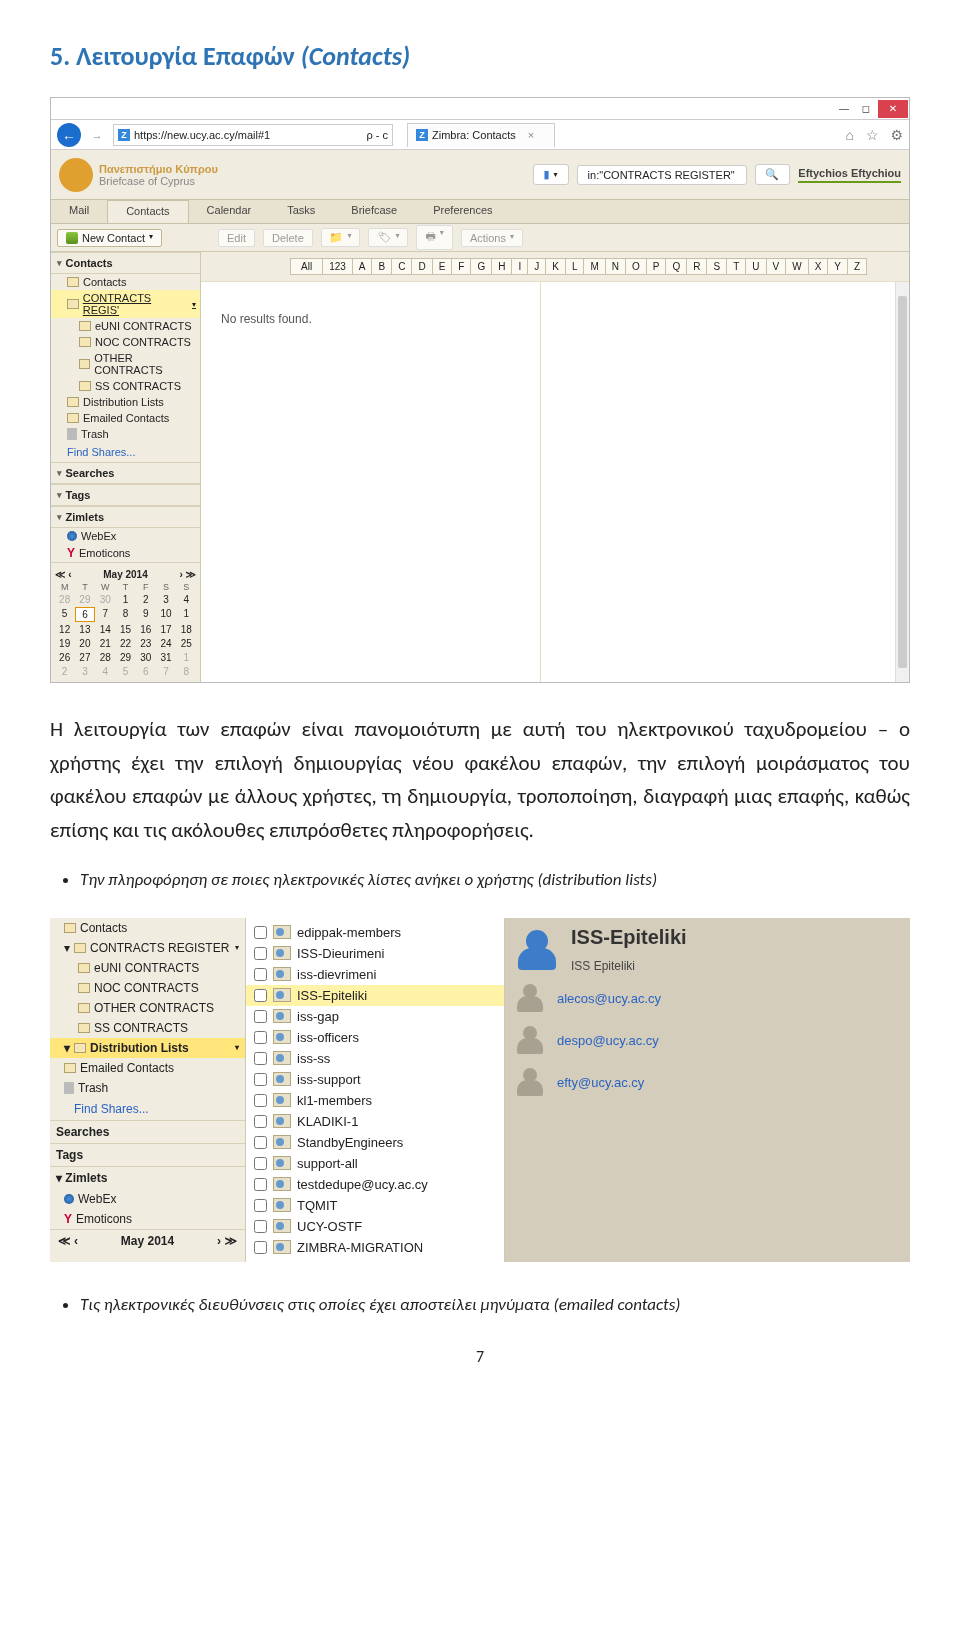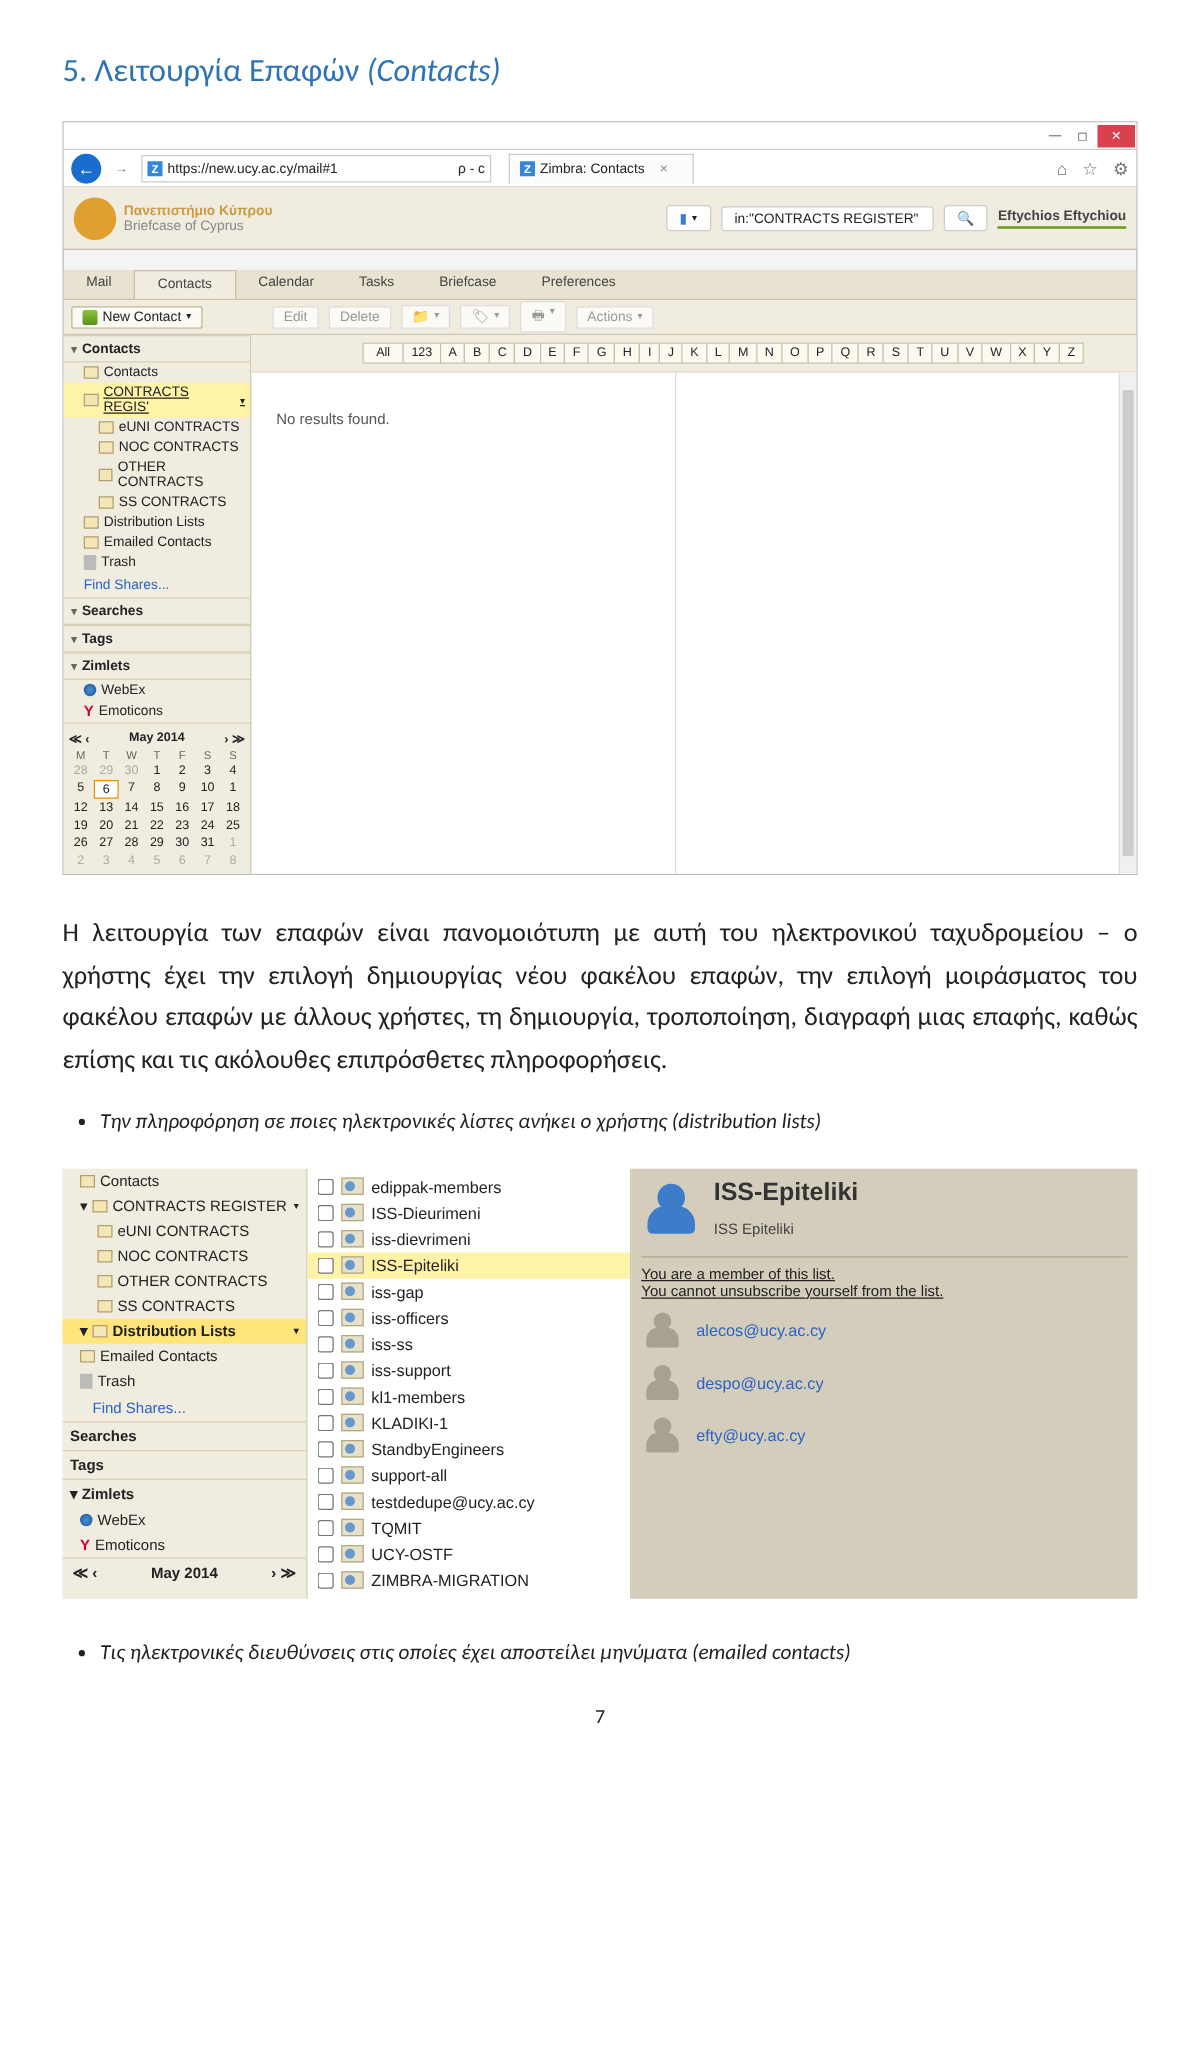--- a/index.html
+++ b/index.html
@@ -1,18 +1,18 @@
 <!DOCTYPE html>
 <html><head>
 <meta charset="utf-8">
 <style>
   * { box-sizing: border-box; }
   body { margin: 0; font-family: Calibri, Arial, sans-serif; font-size: 14px; background: #fff; color: #222; width: 960px; }
   .page { padding: 40px 50px; }
-  h2 { color: #2e74b5; font-weight: 400; font-size: 26px; margin: 0 0 25px 0; }
+  h2 { color: #2e74b5; font-weight: 700; font-size: 26px; margin: 0 0 25px 0; }
   h2 .it { font-style: italic; }
   p.body { font-size: 21px; line-height: 1.6; text-align: justify; margin: 20px 0; }
   ul.bullets { margin: 10px 0 25px 30px; padding: 0; }
   ul.bullets li { font-size: 17px; line-height: 1.5; margin: 6px 0; font-style: italic; text-align: justify; }
   .pagenum { text-align: center; font-size: 16px; margin-top: 30px; }
 
   
   .scr { border: 1px solid #bbb; margin: 10px 0 30px 0; font-family: Tahoma, Arial, sans-serif; font-size: 11px; background: #f4f4f4; }
   .winbar { display: flex; height: 22px; background: #fff; border-bottom: 1px solid #ccc; align-items: center; justify-content: flex-end; }
   .winbtn { width: 20px; height: 18px; margin: 0 1px; display: inline-flex; align-items: center; justify-content: center; font-size: 10px; color: #444; }
@@ -25,21 +25,21 @@
   .ie-right { margin-left: auto; display: flex; gap: 12px; font-size: 14px; color: #777; }
   .zicon { width: 12px; height: 12px; background: #3388dd; color: #fff; font-size: 9px; display: inline-flex; align-items: center; justify-content: center; font-weight: bold; }
 
   .zimbra-hdr { display: flex; align-items: center; background: #f0ece0; height: 50px; padding: 4px 8px; border-bottom: 1px solid #c8c0a8; }
   .logo { display: flex; align-items: center; gap: 6px; font-size: 11px; color: #444; }
   .logo .caps { color: #cc9a42; font-weight: bold; }
   .search-pill { margin-left: auto; display: flex; align-items: center; gap: 8px; }
   .pill { background: #fff; border: 1px solid #ccc; border-radius: 3px; padding: 3px 10px; font-size: 11px; display: flex; align-items: center; gap: 4px; }
   .user-name { font-size: 11px; color: #444; font-weight: bold; border-bottom: 2px solid #6b9a1a; padding-bottom: 2px; }
 
-  .zim-tabs { display: flex; background: #e8e2d0; height: 24px; border-bottom: 1px solid #c8c0a8; margin-top: 16px; }
+  .zim-tabs { display: flex; background: #e8e2d0; height: 24px; border-bottom: 1px solid #c8c0a8; }
   .zim-tab { padding: 4px 18px; font-size: 11px; color: #444; }
   .zim-tab.active { background: #f0ece0; border: 1px solid #c8c0a8; border-bottom: none; }
 
   .toolbar { display: flex; align-items: center; background: #f0ece0; height: 28px; padding: 0 6px; gap: 8px; border-bottom: 1px solid #d0c8b0; }
   .btn { background: #fcfaf4; border: 1px solid #c0b890; border-radius: 2px; padding: 2px 8px; font-size: 11px; display: flex; gap: 4px; }
   .btn.gray { color: #999; border-color: #ddd; }
   .caret { font-size: 8px; }
   .ico { width: 12px; height: 12px; display: inline-block; }
   .ico.green { background: linear-gradient(#8dc63f,#5a8f1a); border-radius: 2px; }
 
@@ -501,24 +501,20 @@
       <div style="display:flex;align-items:flex-start;gap:10px">
         <div class="avatar-lg">
             <div class="head"></div>
             <div class="body"></div>
           </div>
         <div>
           <div class="dl-title">ISS-Epiteliki</div>
           <div style="font-size:12px;color:#444;margin-top:10px">ISS Epiteliki</div>
         </div>
       </div>
-      <div class="notice">
-        <div><u>You are a member of this list.</u></div>
-        <div><u>You cannot unsubscribe yourself from the list.</u></div>
-      </div>
       <div class="members" id="members">
           <div class="member">
             <div class="avatar-sm">
               <div class="head"></div>
               <div class="body"></div>
             </div>
             <span class="email">alecos@ucy.ac.cy</span>
           </div>
           <div class="member">
             <div class="avatar-sm">

